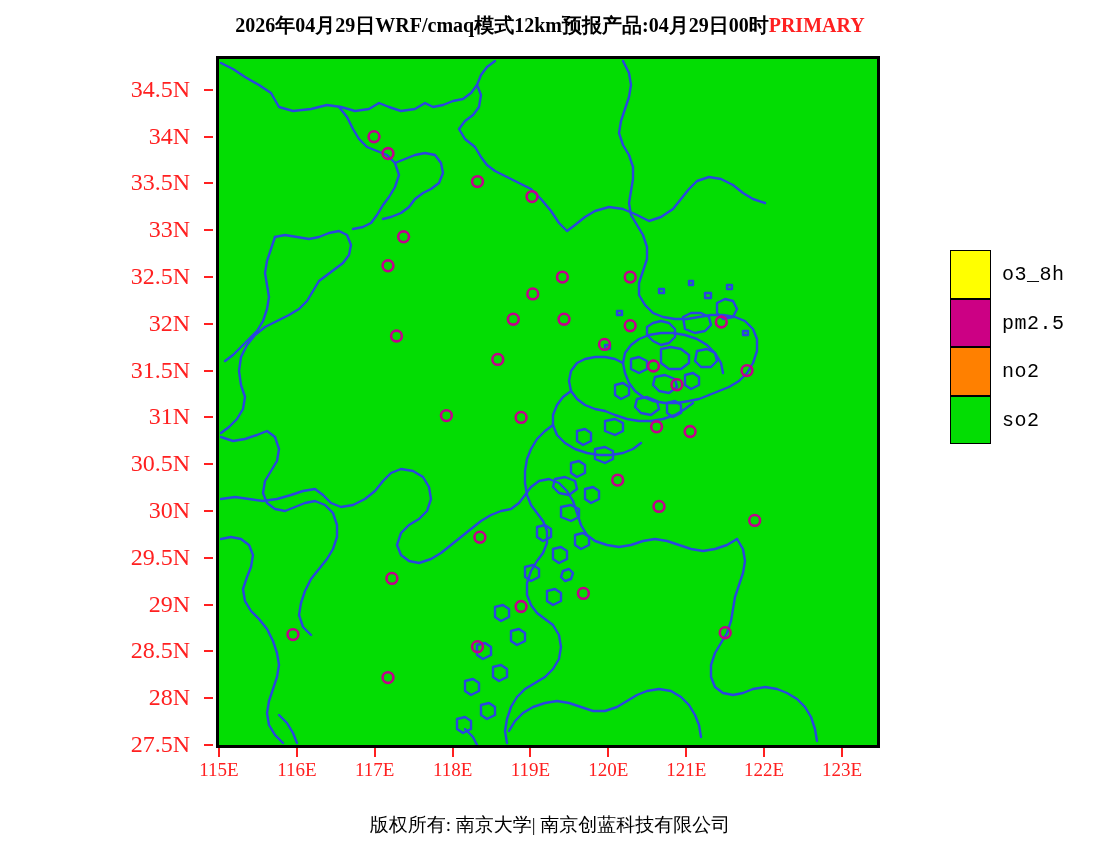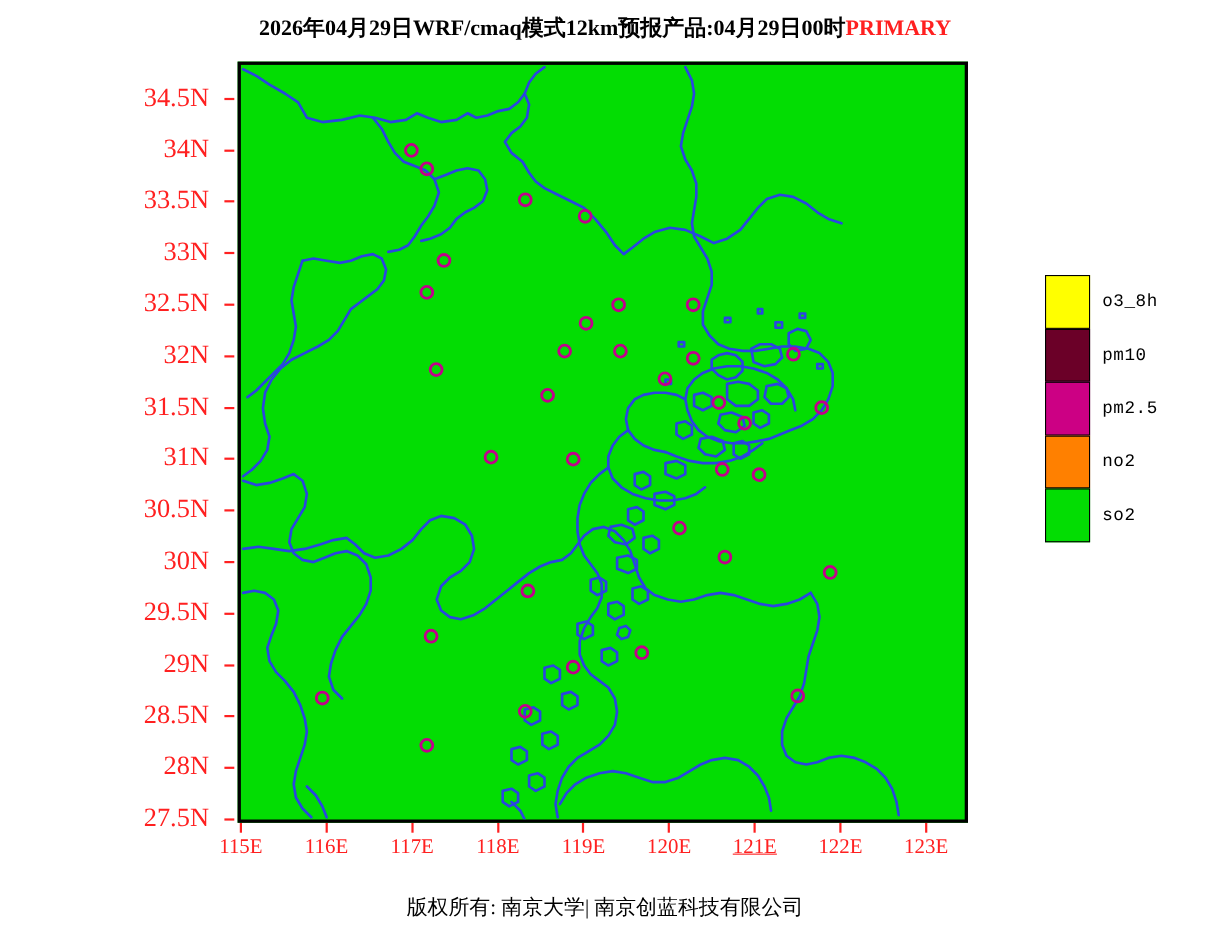--- a/index.html
+++ b/index.html
@@ -49,21 +49,21 @@
   
   .legend{position:absolute;left:950px;top:250px;width:150px;height:346px;}
   .legend-row{position:relative;height:48.6px;}
   .legend-swatch{
     position:absolute;left:0;top:0;width:41px;height:48.6px;
     border:1.5px solid #000000;box-sizing:border-box;
   }
   .legend-label{
     position:absolute;left:52px;top:50%;transform:translateY(-50%);
     font-family:"Liberation Mono","DejaVu Sans Mono",monospace;
-    font-size:16px;color:#000000;white-space:nowrap;letter-spacing:0.5px;
+    font-size:20px;color:#000000;white-space:nowrap;letter-spacing:0.5px;
   }
 
   
   .footer{
     position:absolute;left:0;top:812px;width:1100px;text-align:center;
     font-family:"Liberation Serif",serif;
     font-size:19px;color:#000000;white-space:nowrap;
   }
 </style>
 </head>
@@ -114,21 +114,21 @@
       <div class="xtick-label" style="left: 256.87px; top: 760px;">116E</div>
       <div class="xtick-mark" style="left: 295.87px; top: 748px;"></div>
       <div class="xtick-label" style="left: 334.74px; top: 760px;">117E</div>
       <div class="xtick-mark" style="left: 373.74px; top: 748px;"></div>
       <div class="xtick-label" style="left: 412.609px; top: 760px;">118E</div>
       <div class="xtick-mark" style="left: 451.609px; top: 748px;"></div>
       <div class="xtick-label" style="left: 490.479px; top: 760px;">119E</div>
       <div class="xtick-mark" style="left: 529.479px; top: 748px;"></div>
       <div class="xtick-label" style="left: 568.349px; top: 760px;">120E</div>
       <div class="xtick-mark" style="left: 607.349px; top: 748px;"></div>
-      <div class="xtick-label" style="left: 646.219px; top: 760px; text-decoration: underline;">121E</div>
+      <div class="xtick-label" style="left: 646.219px; top: 760px;">121E</div>
       <div class="xtick-mark" style="left: 685.219px; top: 748px;"></div>
       <div class="xtick-label" style="left: 724.089px; top: 760px;">122E</div>
       <div class="xtick-mark" style="left: 763.089px; top: 748px;"></div>
       <div class="xtick-label" style="left: 801.959px; top: 760px;">123E</div>
       <div class="xtick-mark" style="left: 840.959px; top: 748px;"></div>
     </div>
 
   <div class="plot-frame">
     <svg class="plot-svg" viewBox="0 0 658 686" preserveAspectRatio="none">
       <g id="geo-layer" fill="none" stroke="#2a46e0" stroke-width="2.4" stroke-linejoin="round" stroke-linecap="round">
@@ -293,24 +293,20 @@
         </g>
     </svg>
   </div>
 
   <div class="legend" id="legend">
       <div class="legend-row">
         <div class="legend-swatch" style="background: rgb(255, 255, 0);"></div>
         <div class="legend-label">o3_8h</div>
       </div>
       <div class="legend-row">
-        <div class="legend-swatch" style="background: rgb(107, 0, 40);"></div>
-        <div class="legend-label">pm10</div>
-      </div>
-      <div class="legend-row">
         <div class="legend-swatch" style="background: rgb(204, 0, 132);"></div>
         <div class="legend-label">pm2.5</div>
       </div>
       <div class="legend-row">
         <div class="legend-swatch" style="background: rgb(255, 128, 0);"></div>
         <div class="legend-label">no2</div>
       </div>
       <div class="legend-row">
         <div class="legend-swatch" style="background: rgb(3, 221, 3);"></div>
         <div class="legend-label">so2</div>

